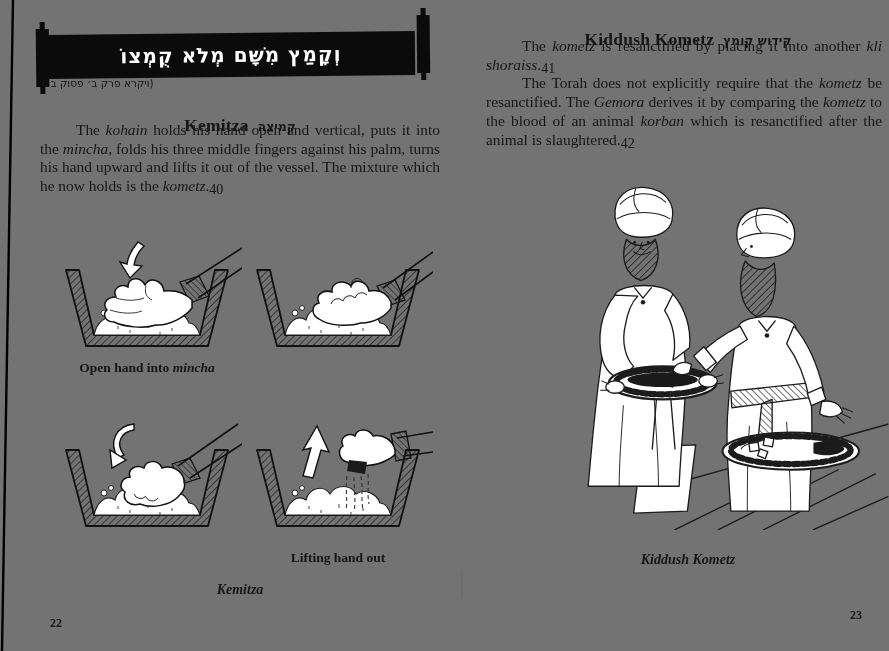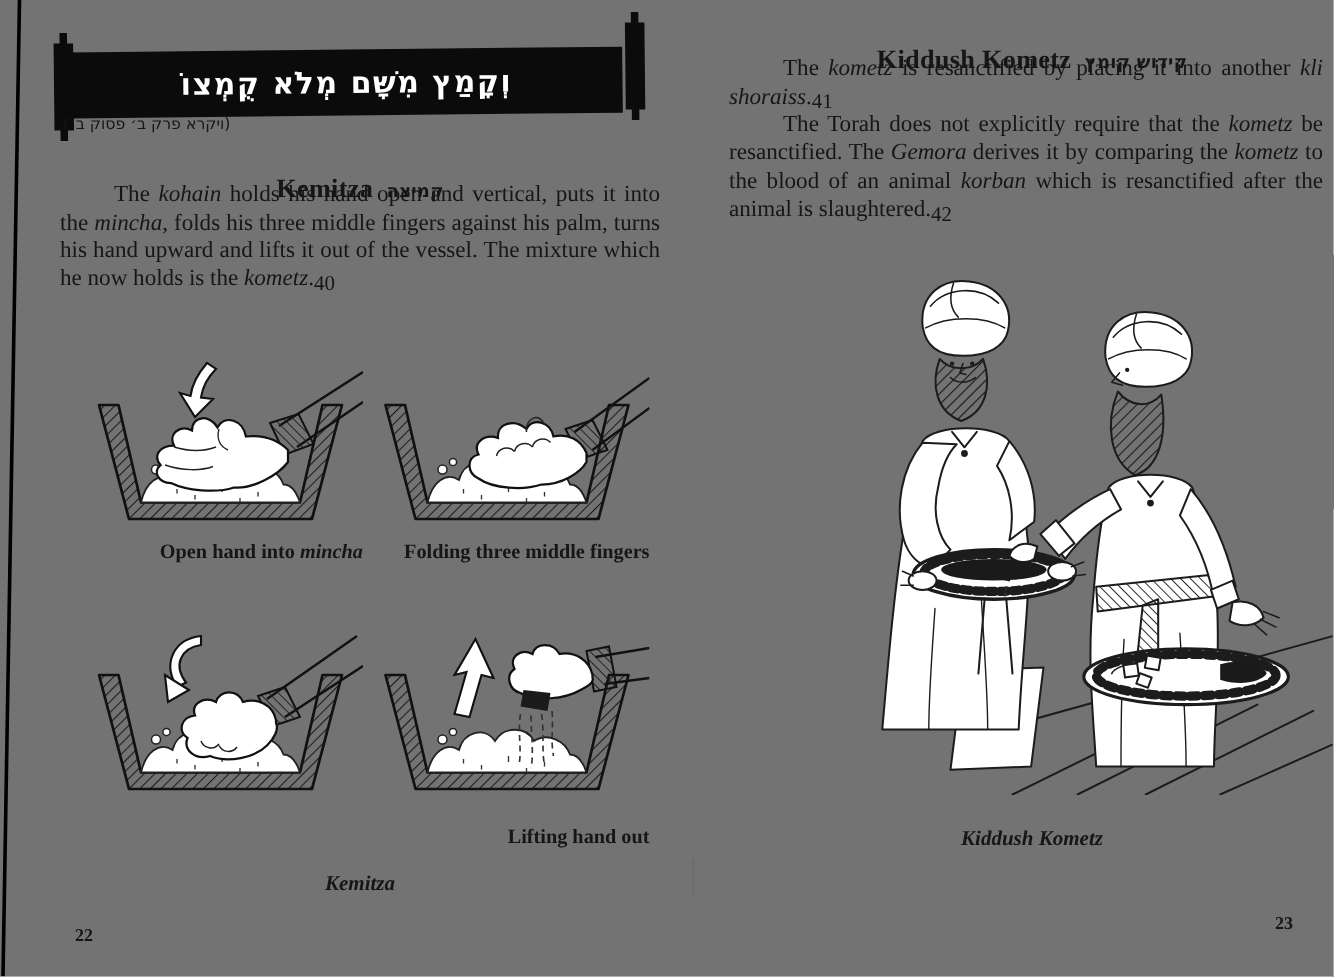--- a/index.html
+++ b/index.html
@@ -20,21 +20,21 @@
   .roller-l{left:0;top:3px;height:58px;}
   .roller-r{right:0;top:-7px;height:58px;}
   .knob{position:absolute;width:5px;height:8px;background:#0b0b0b;left:4px;}
   .knob.t{top:-7px;}.knob.b{bottom:-7px;}
   .citation{left:42px;top:77px;font-size:10.5px;}
   
   .heading{font-size:17.5px;font-weight:bold;text-align:center;letter-spacing:.2px;}
   .heading .he{font-size:12px;}
   .bodytext{font-size:15.4px;line-height:1.215;text-align:justify;}
   .bodytext p{margin:0;text-indent:36px;}
-  .figcap{font-weight:bold;font-size:13.5px;text-align:right;}
+  .figcap{font-weight:bold;font-size:13.5px;text-align:center;}
   .groupcap{font-weight:bold;font-style:italic;font-size:14px;text-align:center;}
   .pagenum{font-weight:bold;font-size:12px;}
   .panel svg,.illustration svg{display:block;width:100%;height:100%;}
   .smudge{left:461px;top:572px;width:2px;height:26px;background:#6a6a6a;opacity:.55;border-radius:2px;}
 </style>
 </head>
 <body>
 
 <div class="spread">
 
@@ -122,21 +122,20 @@
       <path d="M190,14 L154,20 M190,34 L160,38" stroke="#111" stroke-width="1.6" fill="none"></path>
       <path d="M148,16 L163,13 L168,40 L153,43 Z" fill="url(#hatchB)" stroke="#111" stroke-width="1.3"></path>
       <path d="M152,32 C150,22 140,16 130,18 C126,10 114,10 112,18 C104,14 96,20 100,28 C94,32 96,42 104,44 C114,50 134,48 144,42 C150,39 153,36 152,34 Z" fill="#fff" stroke="#111" stroke-width="1.5"></path>
       <path d="M106,42 L124,44 L122,56 L104,53 Z" fill="#1a1a1a"></path>
       <path d="M104,58 C102,70 105,82 103,92 M111,59 C111,72 113,84 111,94 M118,58 C120,70 118,82 120,92 M125,56 C126,66 124,76 126,86" stroke="#333" stroke-width="1.1" stroke-dasharray="4 3" fill="none"></path>
       <path d="M60,58 L68,30 L60,32 L74,8 L86,34 L78,32 L70,60 Z" fill="#fff" stroke="#111" stroke-width="1.4"></path>
     </svg>
   </div>
 
   <div class="abs figcap" style="left:52px;top:360px;width:190px;"><span>Open hand into </span><span class="it">mincha</span></div>
-  <div class="abs figcap" style="left:243px;top:360px;width:190px;"><span>Folding three middle fingers</span></div>
   <div class="abs figcap" style="left:243px;top:550px;width:190px;"><span>Lifting hand out</span></div>
 
   <div class="abs groupcap" style="left:40px;top:582px;width:400px;">Kemitza</div>
 
   <div class="abs pagenum" style="left:50px;top:616px;">22</div>
 
   <h2 class="abs heading" style="left:488px;top:14px;width:400px;"><span>Kiddush Kometz </span><span class="he">קידוש קומץ</span></h2>
 
   <div class="abs bodytext" style="left:486px;top:37px;width:396px;">
     <p><span>The </span><span class="it">kometz</span><span> is resanctified by placing it into another </span><span class="it">kli shoraiss</span><span>.</span><sub>41</sub></p>

